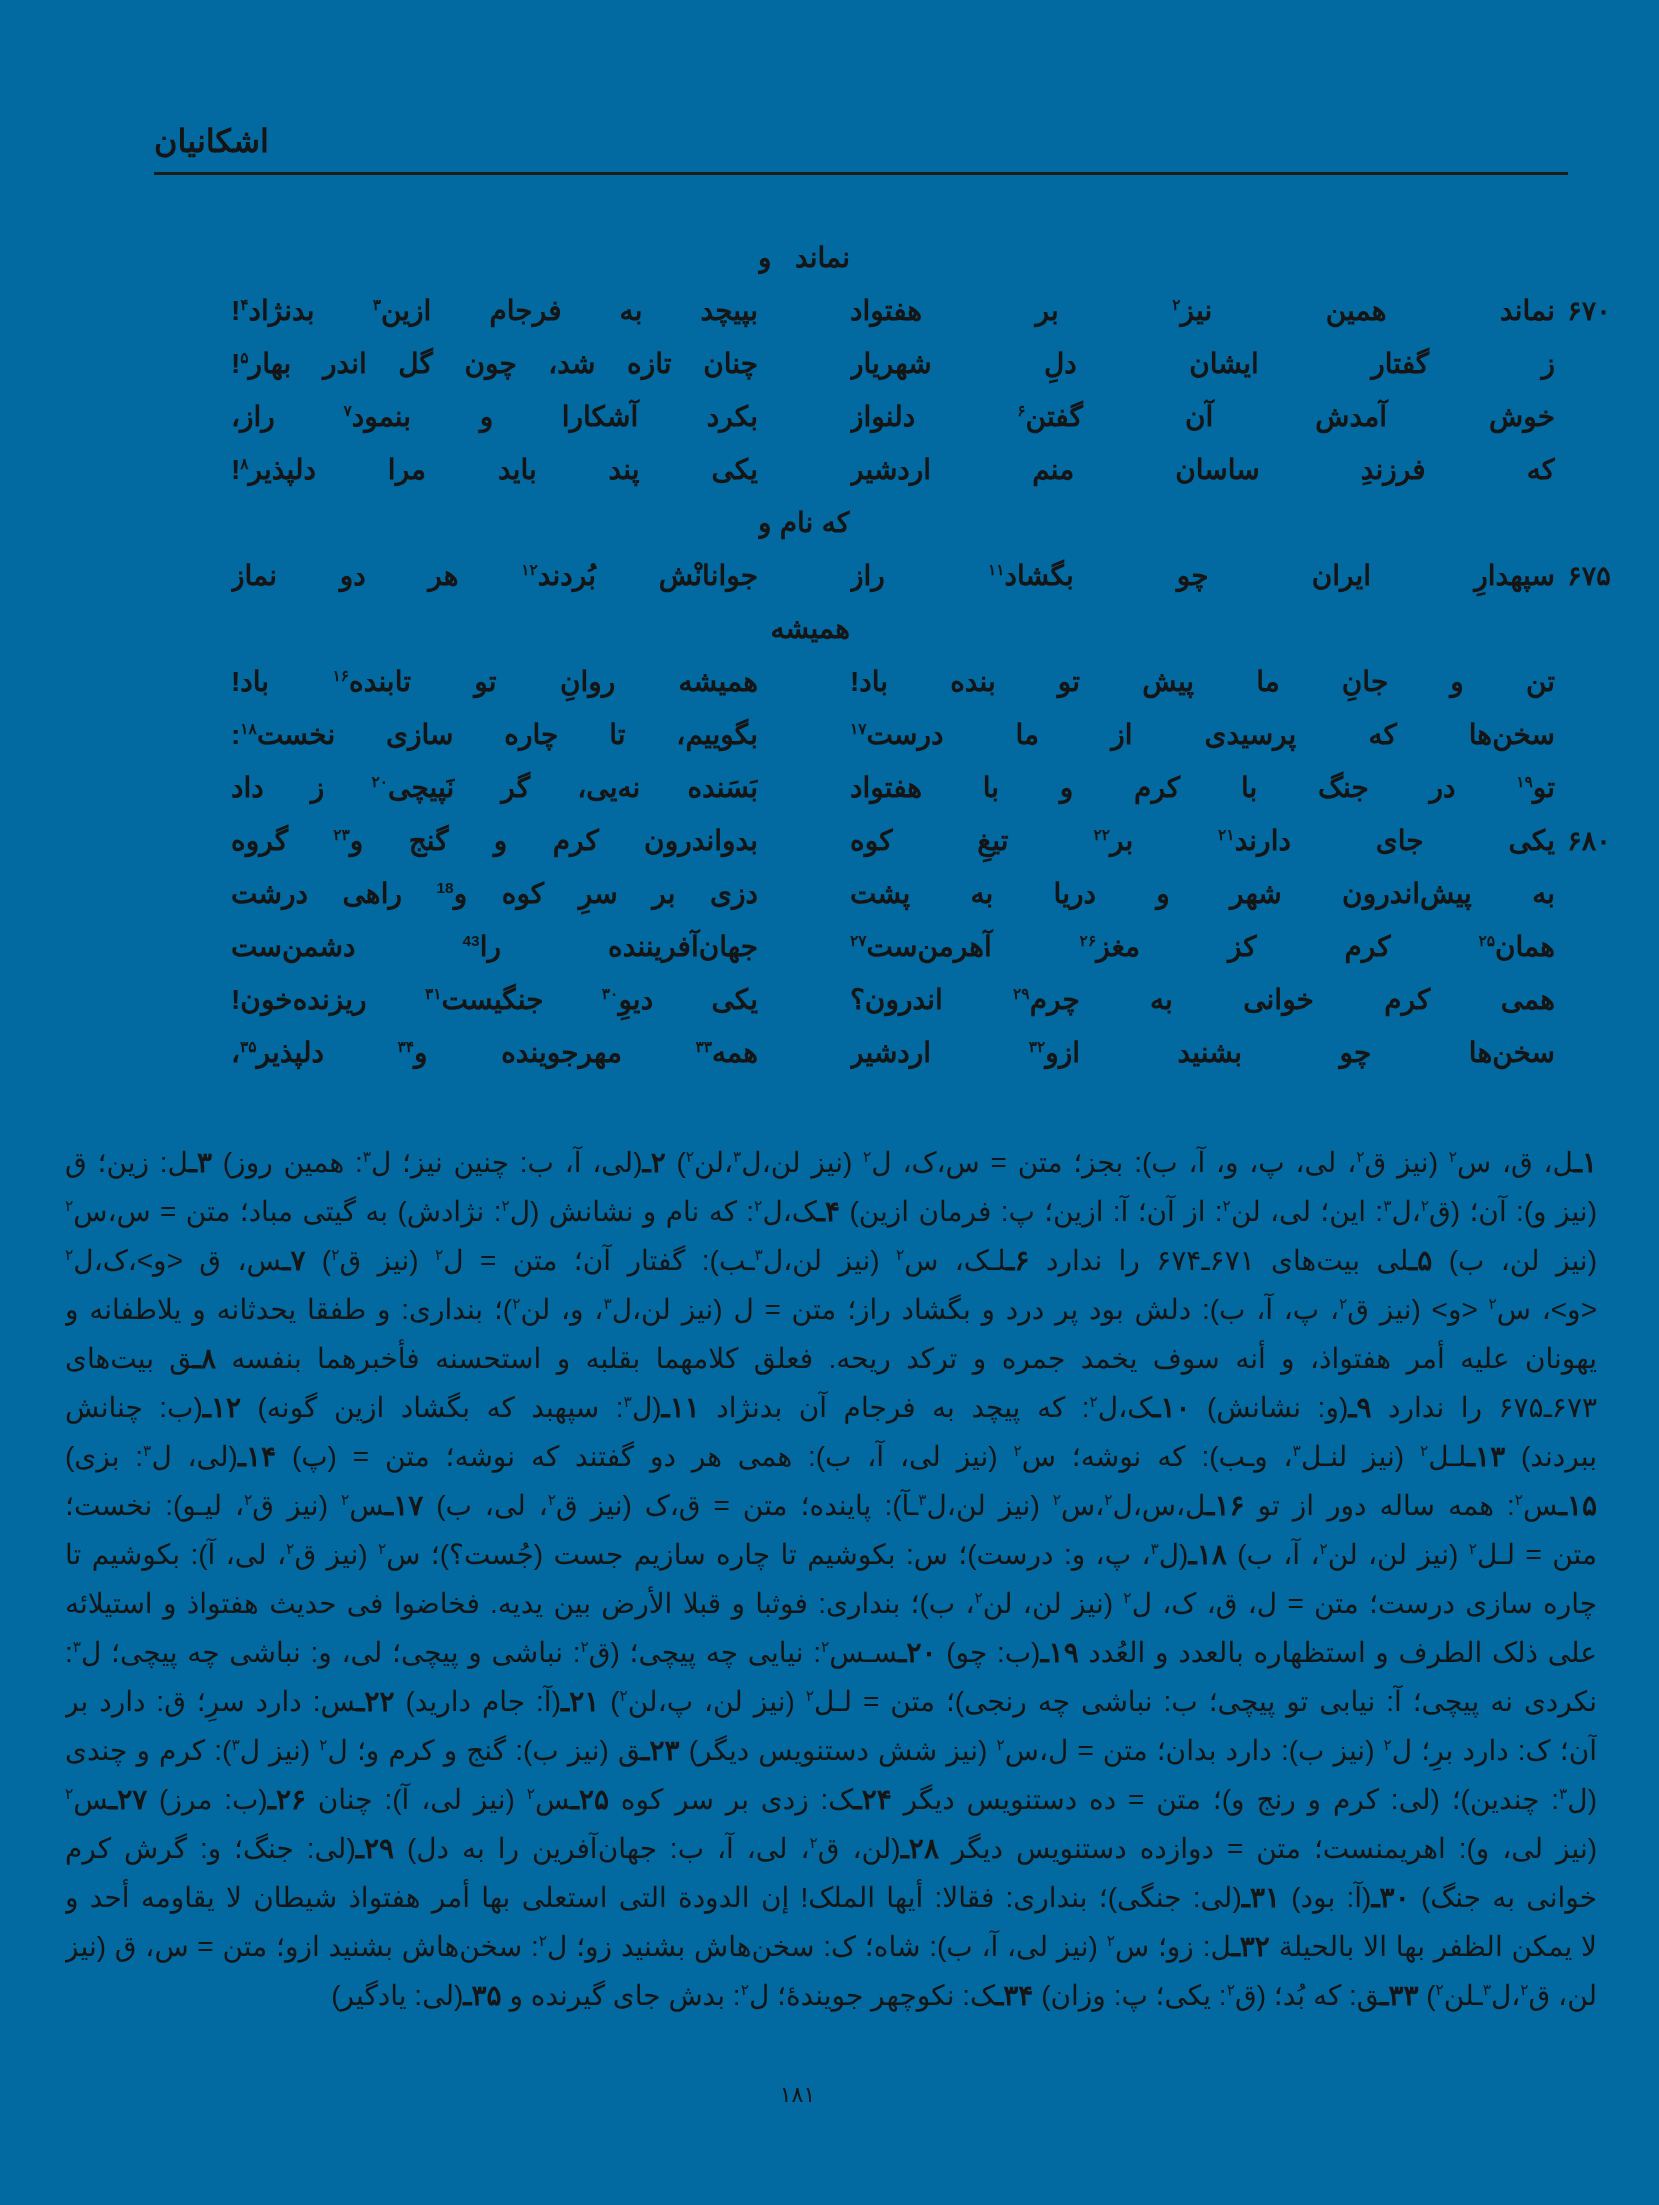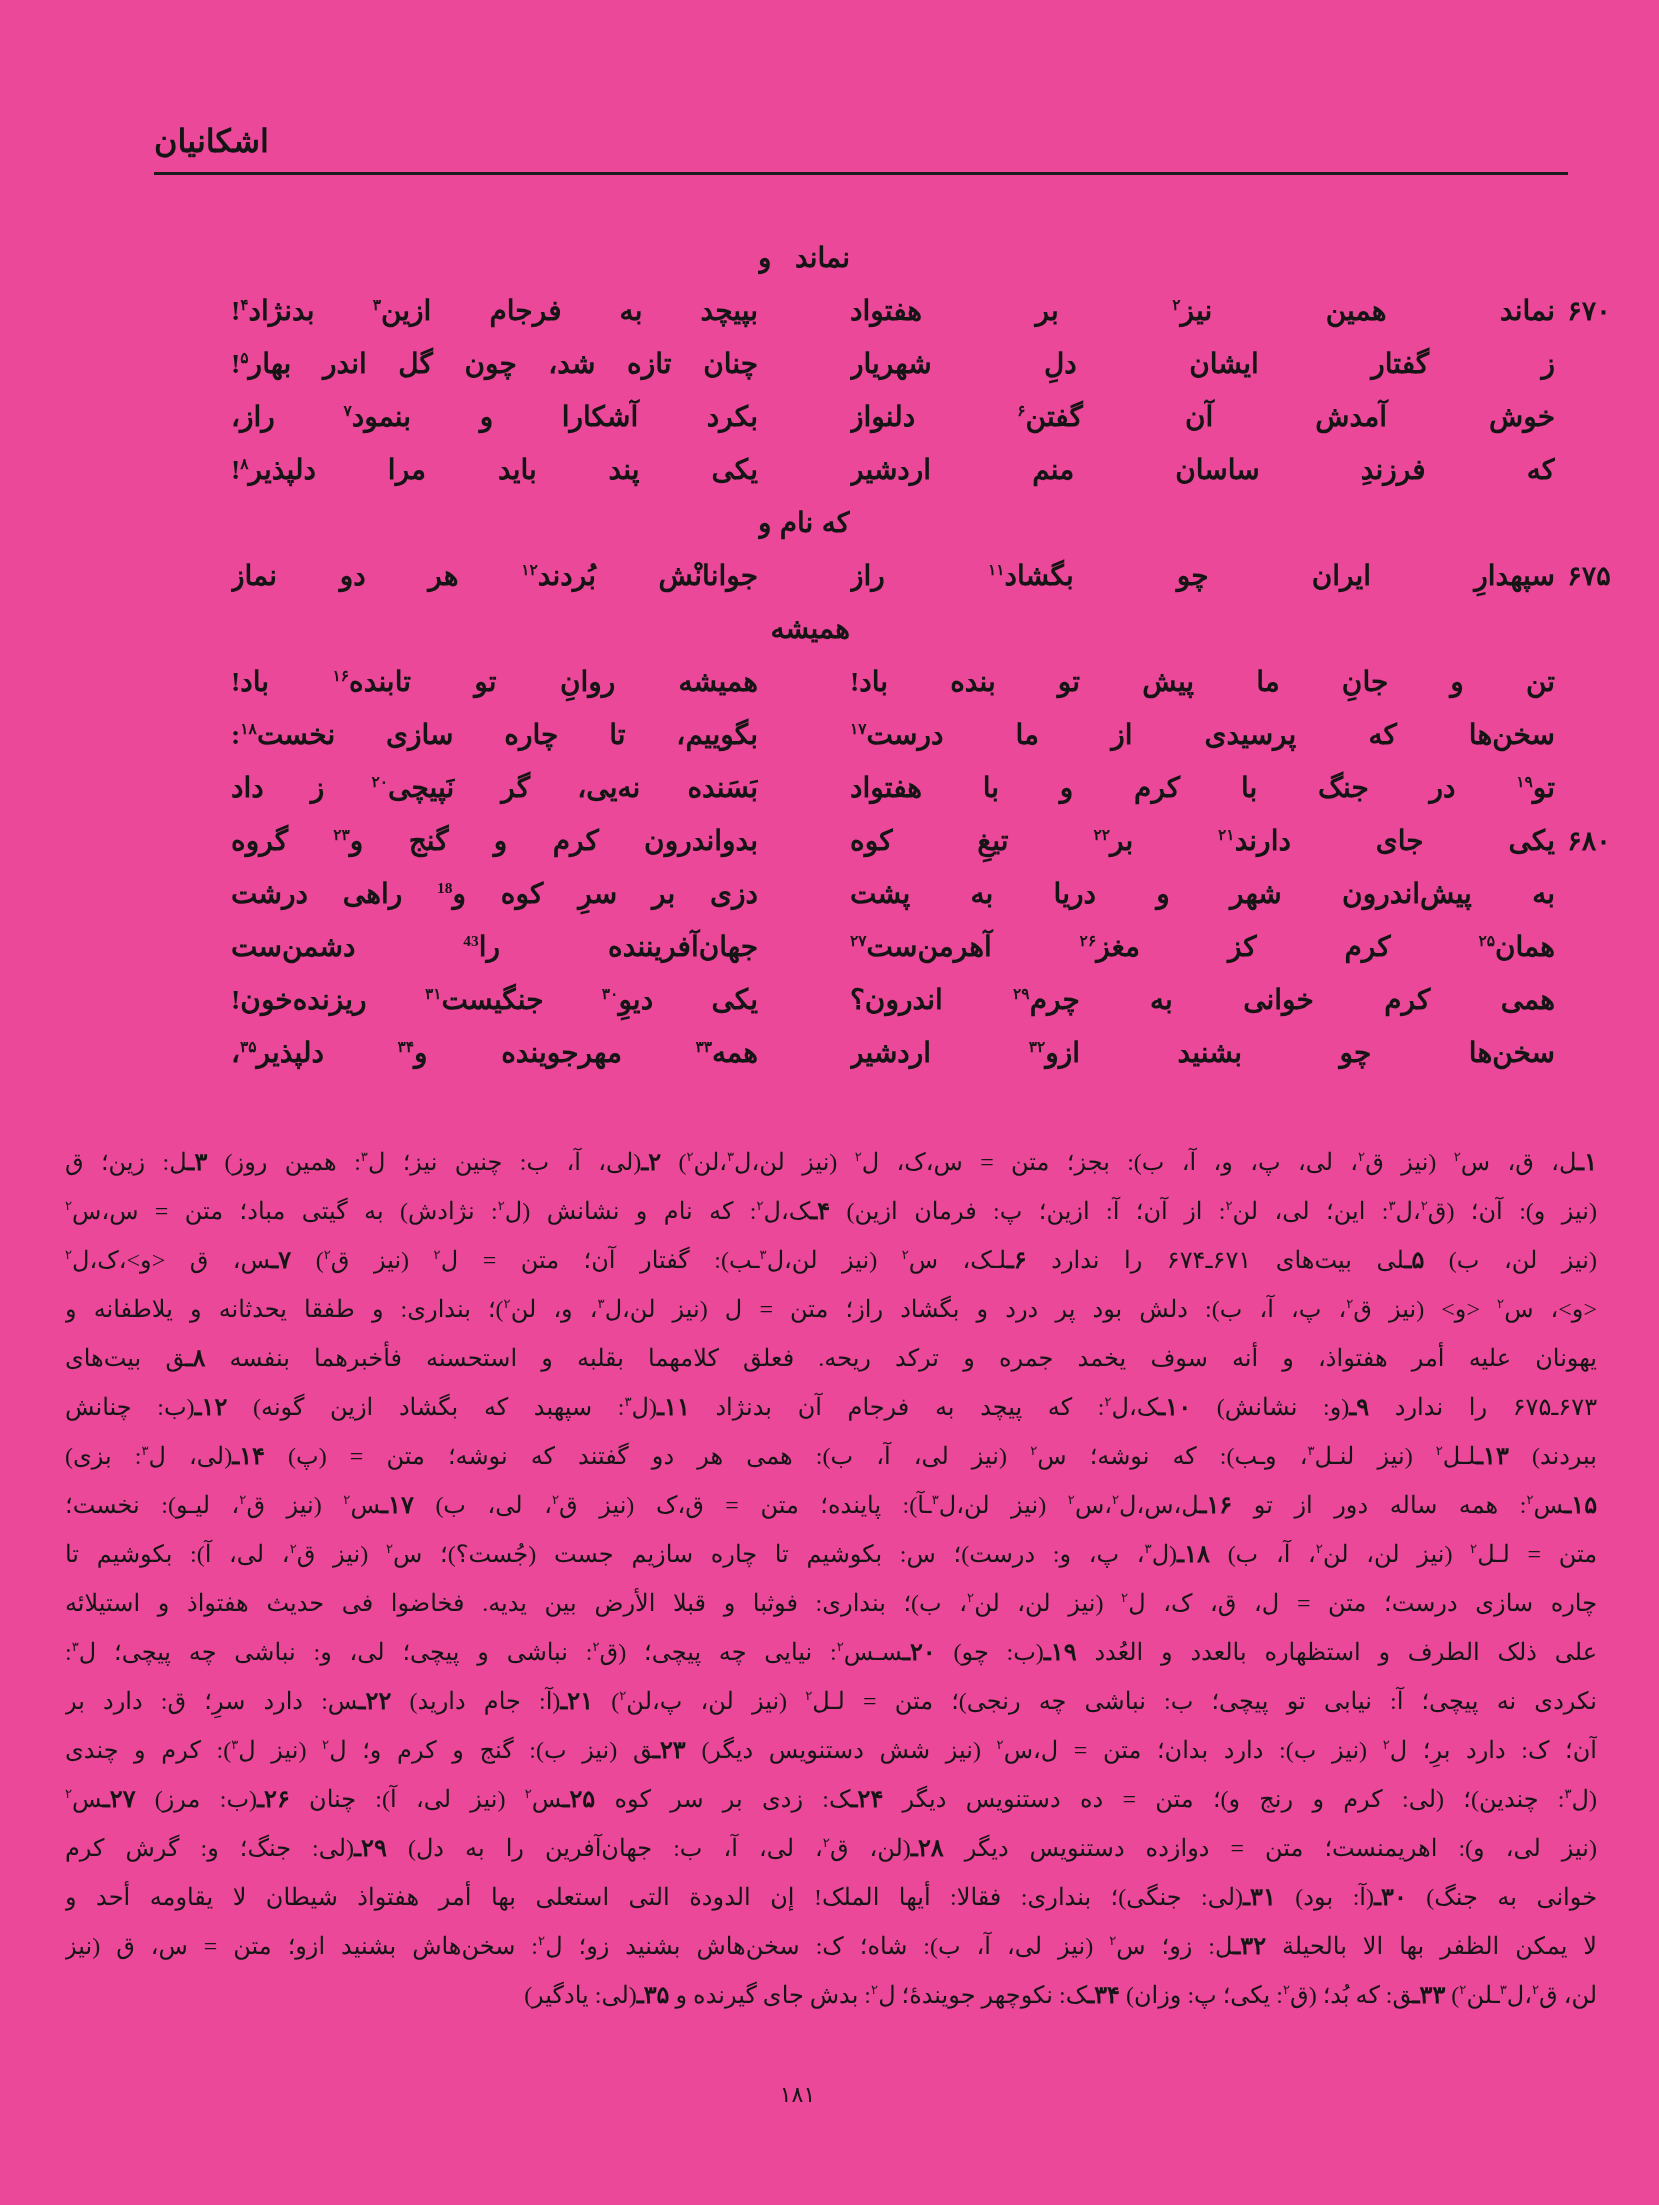--- a/index.html
+++ b/index.html
@@ -1,22 +1,22 @@
 <!DOCTYPE html>
 <html style="font-size:11px"><head>
 <meta charset="utf-8">
 <style>
   * { margin:0; padding:0; box-sizing:border-box; }
   html, body { background:#ffffff; }
   .page {
     position:relative;
     width:1659px; height:2205px;
-    background:#ec4899;
+    background:#0369a1;
     color:#151515;
-    font-family:Liberation Serif, serif;
+    font-family:Liberation Sans, sans-serif;
     overflow:hidden;
   }
   .running-head {
     position:absolute; top:122px; left:154px;
     font-size:32px; font-weight:bold;
     direction:rtl;
   }
   .head-rule {
     position:absolute; top:172px; left:154px;
     width:1414px; height:2.7px; background:#1c1c1c;
@@ -38,21 +38,21 @@
   .hemi {
     font-size:28px; font-weight:700; line-height:53px;
     text-align:justify; text-align-last:justify; text-justify:inter-word;
     white-space:normal; overflow:hidden; max-height:53px;
   }
   .hemi sup, .fn-line sup {
     font-size:0.55em; line-height:0; vertical-align:super;
   }
   .apparatus {
     position:absolute; top:1138px; left:65px; width:1532px;
-    direction:rtl; font-size:24px; font-weight:400;
+    direction:rtl; font-size:28px; font-weight:400;
   }
   .fn-line {
     line-height:49px;
     text-align:justify; text-align-last:justify; text-justify:inter-word;
     overflow:hidden; max-height:49px;
   }
   .fn-line.last { text-align-last:right; }
   .fn-line b { font-weight:bold; }
   .page-number {
     position:absolute; top:2082px; left:31.5px; width:1532px;

